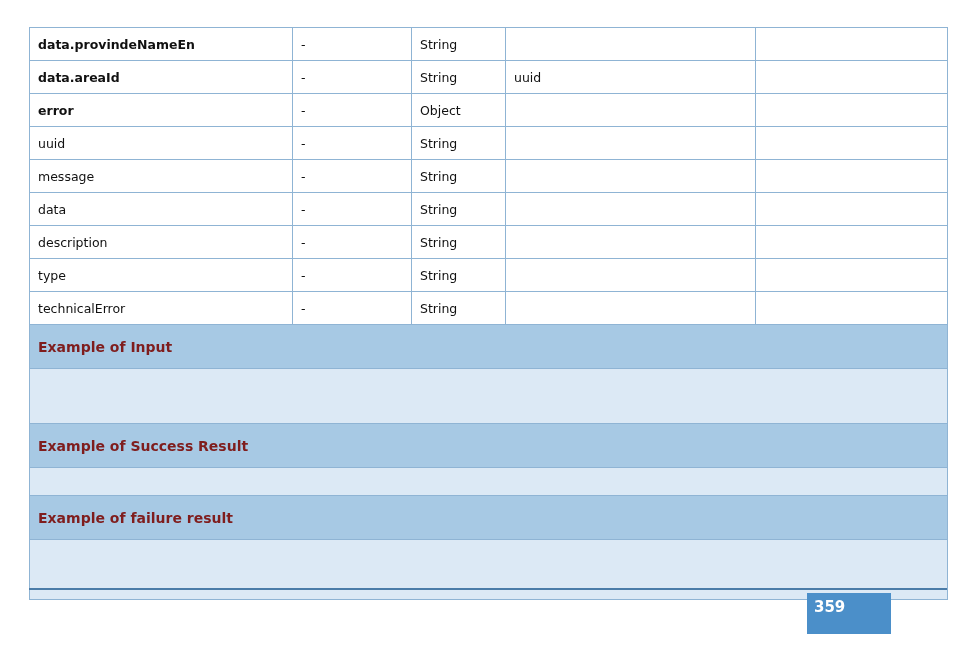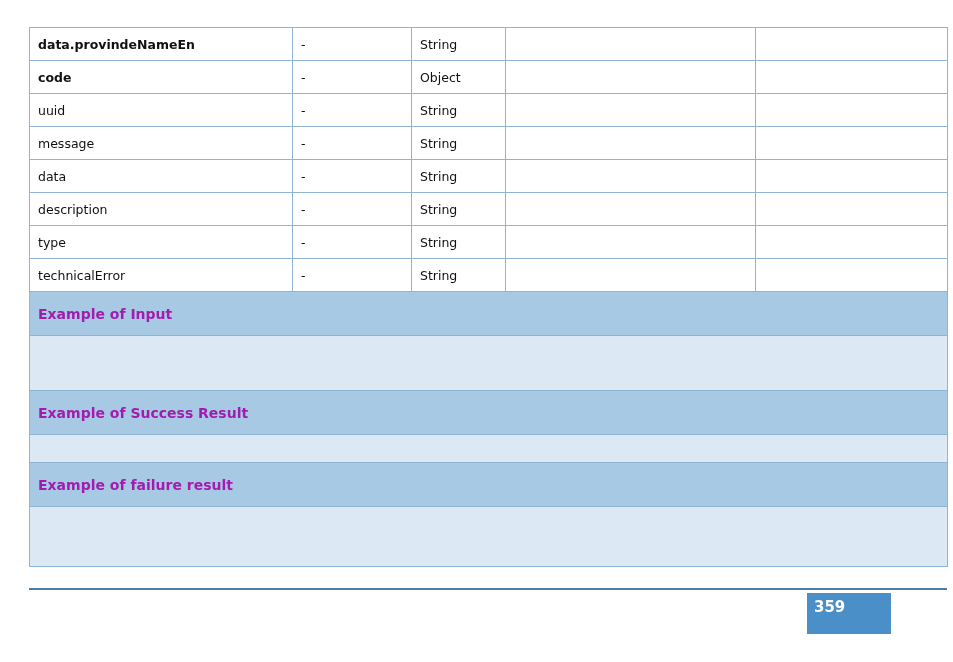--- a/index.html
+++ b/index.html
@@ -47,21 +47,21 @@
 
   td.redtext { color: #e8192c; font-weight: bold; }
   td.red { color: #e8192c; }
   td.bold { font-weight: bold; }
   td.indent { padding-left: 30px; }
 
   tr.section td {
     background: #a7c9e4;
     font-weight: bold;
     font-size: 14px;
-    color: #a21caf;
+    color: #7f1d1d;
     height: 44px;
   }
   tr.blank td {
     background: #dce9f5;
     height: 28px;
   }
   tr.blank.tall td {
     height: 55px;
   }
   tr.blank.tall2 td {
@@ -121,21 +121,28 @@
     </colgroup>
     <tbody>
       <tr>
         <td class="redtext">data.provindeNameEn</td>
         <td class="red">-</td>
         <td class="red">String</td>
         <td class="red"></td>
         <td></td>
       </tr>
       <tr>
-        <td class="bold">code</td>
+        <td class="redtext">data.areaId</td>
+        <td class="red">-</td>
+        <td class="red">String</td>
+        <td class="red">uuid</td>
+        <td></td>
+      </tr>
+      <tr>
+        <td class="bold">error</td>
         <td>-</td>
         <td>Object</td>
         <td></td>
         <td></td>
       </tr>
       <tr>
         <td class="indent">uuid</td>
         <td>-</td>
         <td>String</td>
         <td></td>

